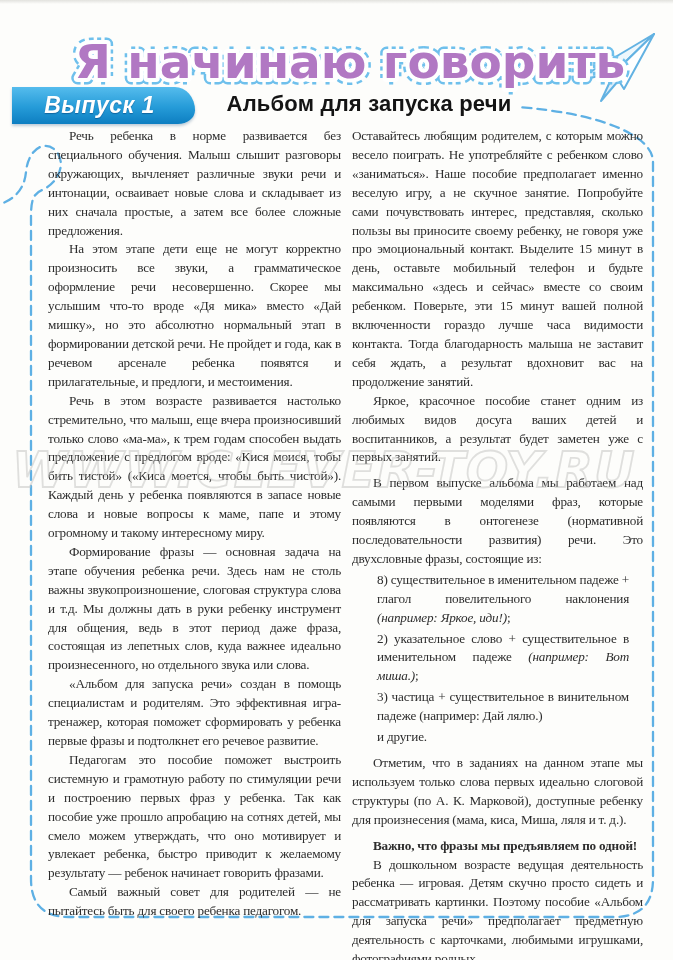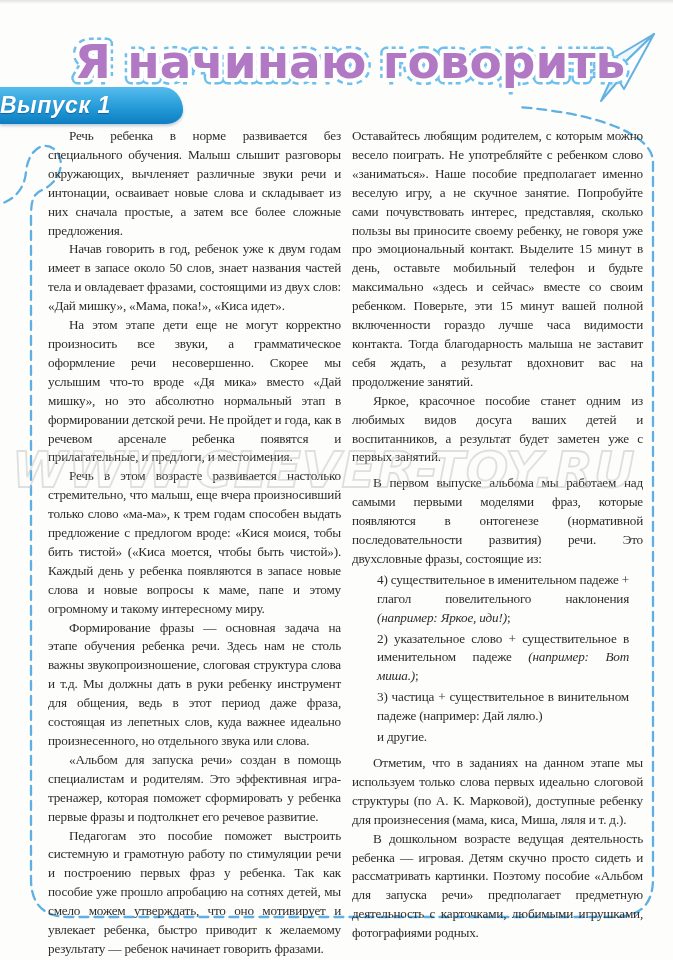--- a/index.html
+++ b/index.html
@@ -10,24 +10,24 @@
     padding-left:32px;
   }
   .scan-edge-right{position:absolute;right:0;top:0;width:6px;height:100%;
     background:linear-gradient(to left,#d8d8d4,rgba(255,255,255,0));pointer-events:none;}
   .scan-edge-top{position:absolute;left:0;top:0;width:100%;height:4px;
     background:linear-gradient(to bottom,#e2e2de,rgba(255,255,255,0));pointer-events:none;}
 
   
   .title-svg{position:absolute;left:0;top:8px;width:673px;height:100px;}
   .issue-banner{
-    position:absolute;left:0;top:87px;width:183px;height:37px;
+    position:absolute;left:12px;top:87px;width:183px;height:37px;
     background:linear-gradient(180deg,#55bced 0%,#259bd8 55%,#0d7ec1 100%);
     border-radius:0 26px 22px 0 / 0 30px 18px 0;
-    display:flex;align-items:center;
+    display:flex;align-items:center;justify-content:center;
     box-shadow:0 2px 3px rgba(0,60,110,.25);
   }
   .issue-banner span{
     color:#fff;font-family:"Liberation Sans",sans-serif;
     font-weight:bold;font-style:italic;font-size:23px;letter-spacing:.5px;
     text-shadow:0 1px 1px rgba(0,40,90,.4); padding-right:8px;
   }
   .subtitle{
     position:absolute;left:195px;top:91px;width:348px;text-align:center;
     font-family:"Liberation Sans",sans-serif;font-weight:bold;
@@ -80,40 +80,41 @@
       <text x="350" y="70" fill="none" stroke="#6fc0ec" stroke-width="13" stroke-dasharray="4 3.5" stroke-linejoin="round">Я начинаю говорить</text>
       <text x="350" y="70" fill="none" stroke="#ffffff" stroke-width="8" stroke-linejoin="round">Я начинаю говорить</text>
       <text x="350" y="70" fill="#b178c3">Я начинаю говорить</text>
     </g>
   </svg>
 
   <div class="issue-banner">
     <span>Выпуск 1</span>
   </div>
 
+  <div class="subtitle">Альбом для запуска речи</div>
 
   <div class="watermark">WWW.CLEVER-TOY.RU</div>
 
   <div class="col col-left">
       <p class="indent"><span>Речь ребенка в норме развивается без специального обучения. Малыш слышит разговоры окружающих, вычленяет различные звуки речи и интонации, осваивает новые слова и складывает из них сначала простые, а затем все более сложные предложения.</span></p>
-      <p class="indent"><span>Начав говорить в год, ребенок уже к двум годам имеет в запасе около 50 слов, знает названия частей тела и овладевает фразами, состоящими из двух слов: «Дай мишку», «Мама, пока!», «Киса идет».</span></p>
       <p class="indent"><span>На этом этапе дети еще не могут корректно произносить все звуки, а грамматическое оформление речи несовершенно. Скорее мы услышим что-то вроде «Дя мика» вместо «Дай мишку», но это абсолютно нормальный этап в формировании детской речи. Не пройдет и года, как в речевом арсенале ребенка появятся и прилагательные, и предлоги, и местоимения.</span></p>
       <p class="indent"><span>Речь в этом возрасте развивается настолько стремительно, что малыш, еще вчера произносивший только слово «ма-ма», к трем годам способен выдать предложение с предлогом вроде: «Кися моися, тобы бить тистой» («Киса моется, чтобы быть чистой»). Каждый день у ребенка появляются в запасе новые слова и новые вопросы к маме, папе и этому огромному и такому интересному миру.</span></p>
       <p class="indent"><span>Формирование фразы — основная задача на этапе обучения ребенка речи. Здесь нам не столь важны звукопроизношение, слоговая структура слова и т.д. Мы должны дать в руки ребенку инструмент для общения, ведь в этот период даже фраза, состоящая из лепетных слов, куда важнее идеально произнесенного, но отдельного звука или слова.</span></p>
       <p class="indent"><span>«Альбом для запуска речи» создан в помощь специалистам и родителям. Это эффективная игра-тренажер, которая поможет сформировать у ребенка первые фразы и подтолкнет его речевое развитие.</span></p>
       <p class="indent"><span>Педагогам это пособие поможет выстроить системную и грамотную работу по стимуляции речи и построению первых фраз у ребенка. Так как пособие уже прошло апробацию на сотнях детей, мы смело можем утверждать, что оно мотивирует и увлекает ребенка, быстро приводит к желаемому результату — ребенок начинает говорить фразами.</span></p>
       <p class="indent"><span>Самый важный совет для родителей — не пытайтесь быть для своего ребенка педагогом.</span></p>
     </div>
   <div class="col col-right">
       <p><span>Оставайтесь любящим родителем, с которым можно весело поиграть. Не употребляйте с ребенком слово «заниматься». Наше пособие предполагает именно веселую игру, а не скучное занятие. Попробуйте сами почувствовать интерес, представляя, сколько пользы вы приносите своему ребенку, не говоря уже про эмоциональный контакт. Выделите 15 минут в день, оставьте мобильный телефон и будьте максимально «здесь и сейчас» вместе со своим ребенком. Поверьте, эти 15 минут вашей полной включенности гораздо лучше часа видимости контакта. Тогда благодарность малыша не заставит себя ждать, а результат вдохновит вас на продолжение занятий.</span></p>
       <p class="indent"><span>Яркое, красочное пособие станет одним из любимых видов досуга ваших детей и воспитанников, а результат будет заметен уже с первых занятий.</span></p>
       <p class="indent gap"><span style="font-weight: normal;">В первом выпуске альбома</span><span> мы работаем над самыми первыми моделями фраз, которые появляются в онтогенезе (нормативной последовательности развития) речи. Это двухсловные фразы, состоящие из:</span></p>
-      <p class="list gap"><span>4) существительное в именительном падеже + глагол повелительного наклонения </span><span style="font-style: italic;">(например: Яркое, иди!)</span><span>;</span></p>
+      <p class="list gap"><span>8) существительное в именительном падеже + глагол повелительного наклонения </span><span style="font-style: italic;">(например: Яркое, иди!)</span><span>;</span></p>
       <p class="list"><span>2) указательное слово + существительное в именительном падеже </span><span style="font-style: italic;">(например: Вот миша.)</span><span>;</span></p>
       <p class="list"><span>3) частица + существительное в винительном падеже </span><span style="">(например: Дай лялю.)</span></p>
       <p class="list"><span>и другие.</span></p>
       <p class="indent gap"><span>Отметим, что в заданиях на данном этапе мы используем только слова первых идеально слоговой структуры (по А. К. Марковой), доступные ребенку для произнесения (мама, киса, Миша, ляля и т. д.).</span></p>
+      <p class="indent gap"><span style="font-weight: bold;">Важно, что фразы мы предъявляем по одной!</span></p>
       <p class="indent"><span>В дошкольном возрасте ведущая деятельность ребенка — игровая. Детям скучно просто сидеть и рассматривать картинки. Поэтому пособие «Альбом для запуска речи» предполагает предметную деятельность с карточками, любимыми игрушками, фотографиями родных.</span></p>
     </div>
 
   <div class="scan-edge-right"></div>
   <div class="scan-edge-top"></div>
 </div>
 
 </body></html>

